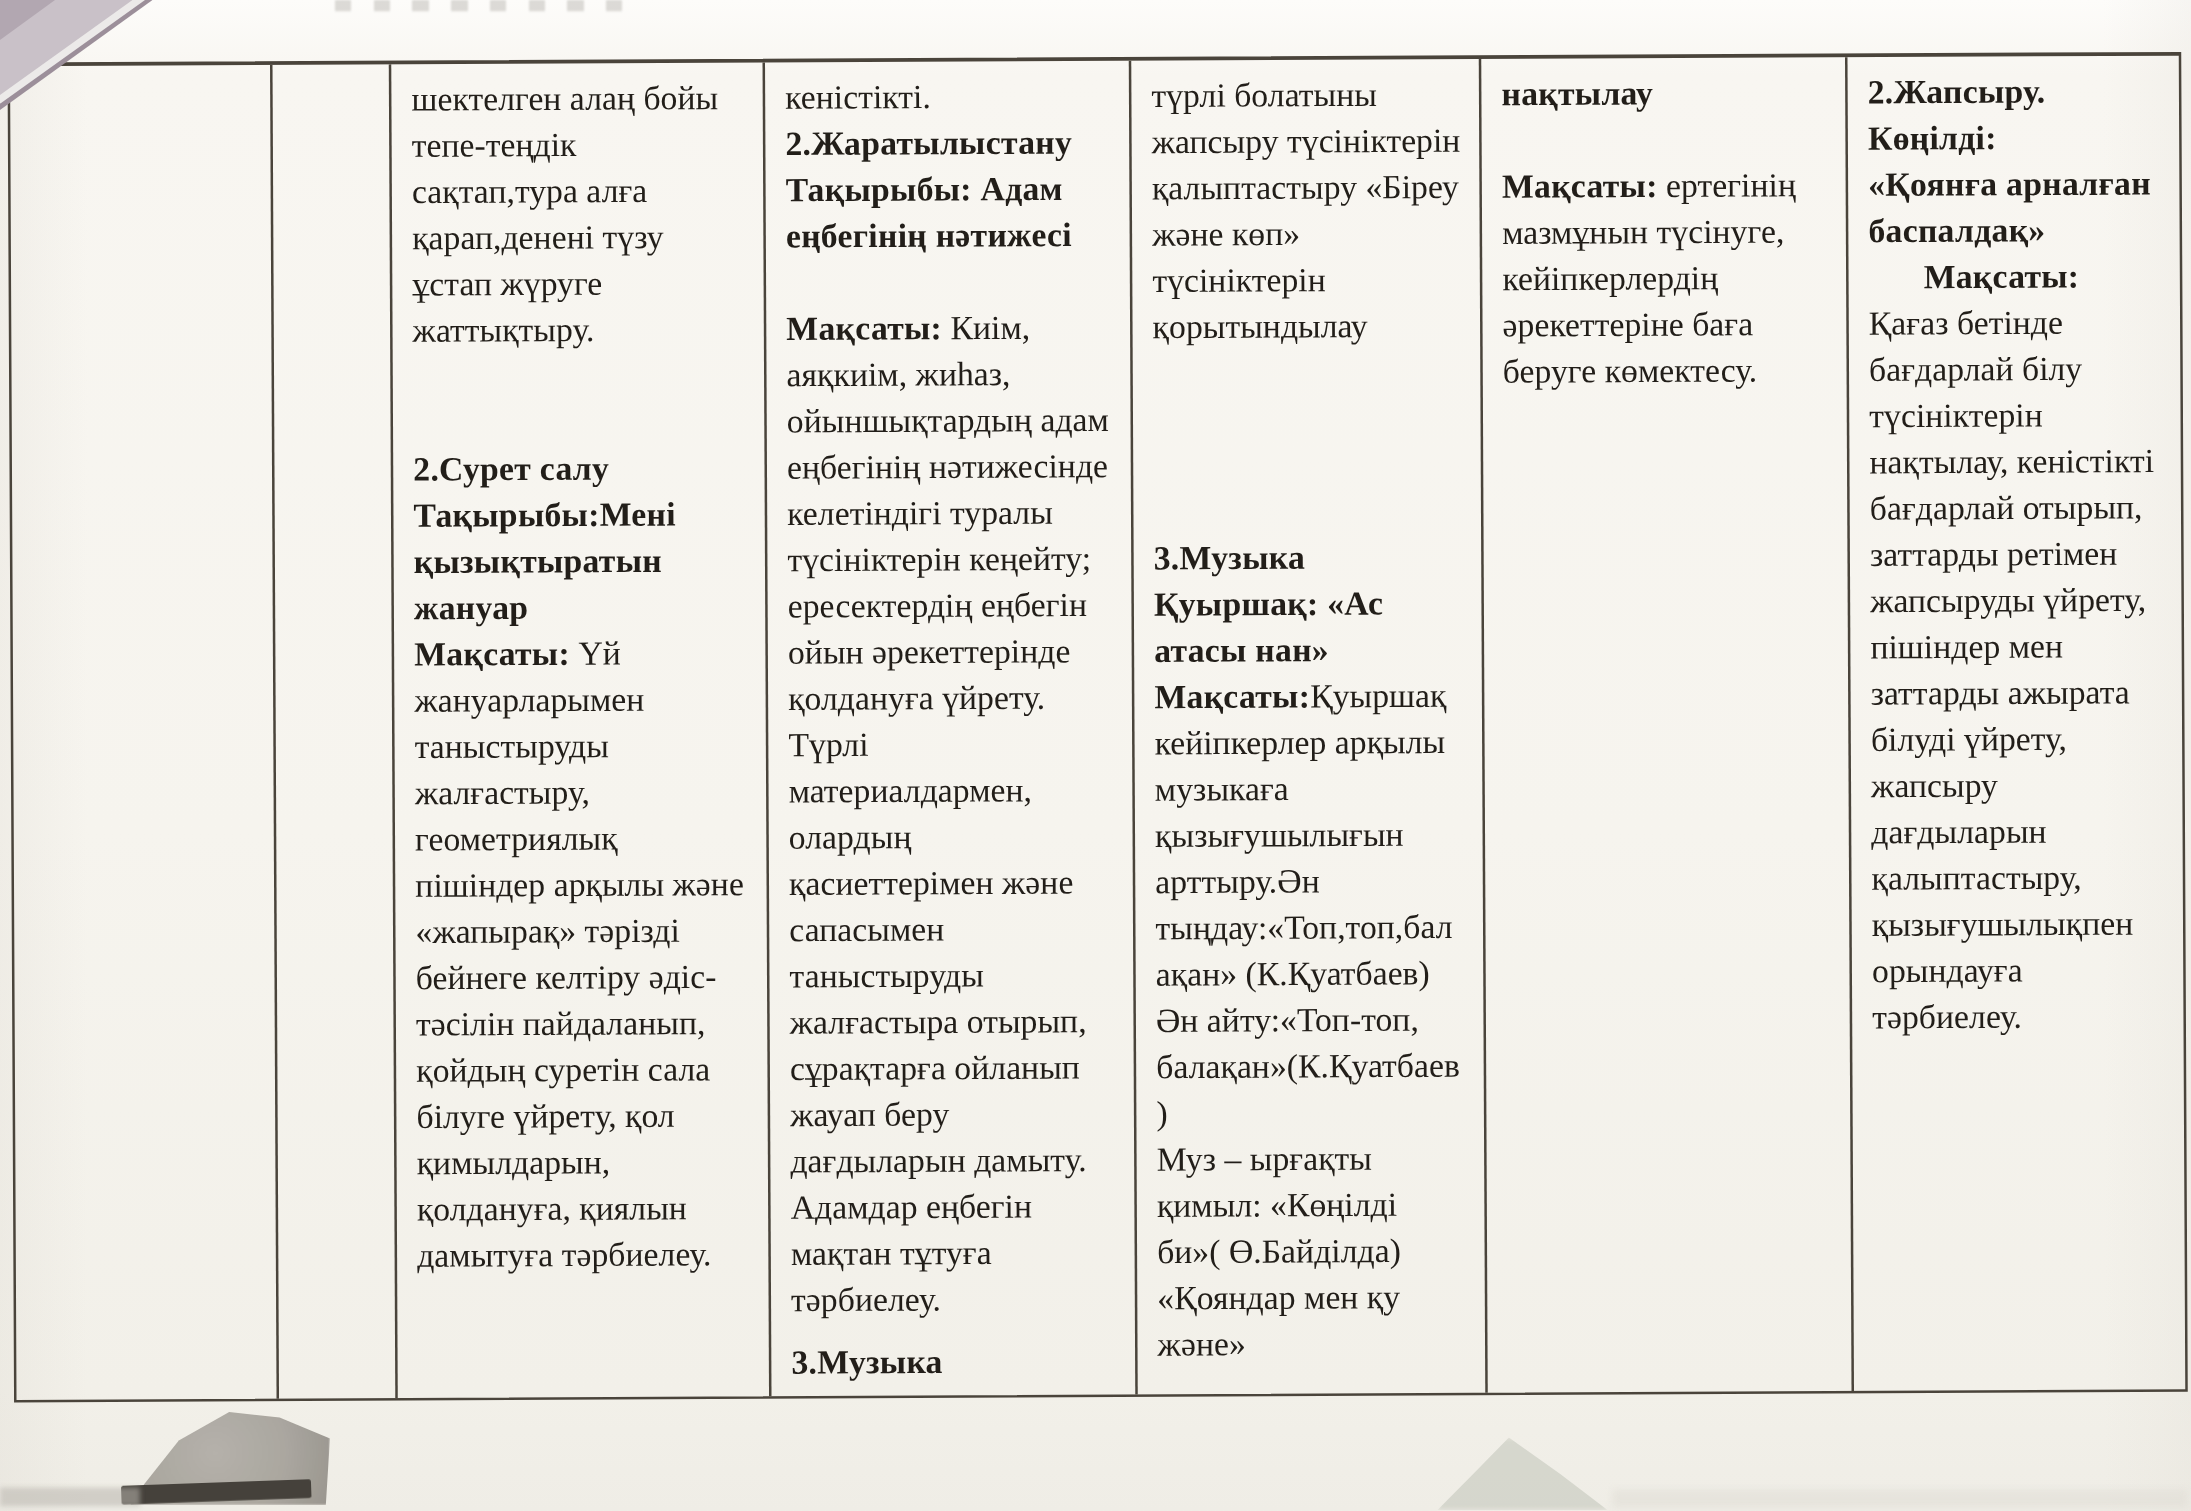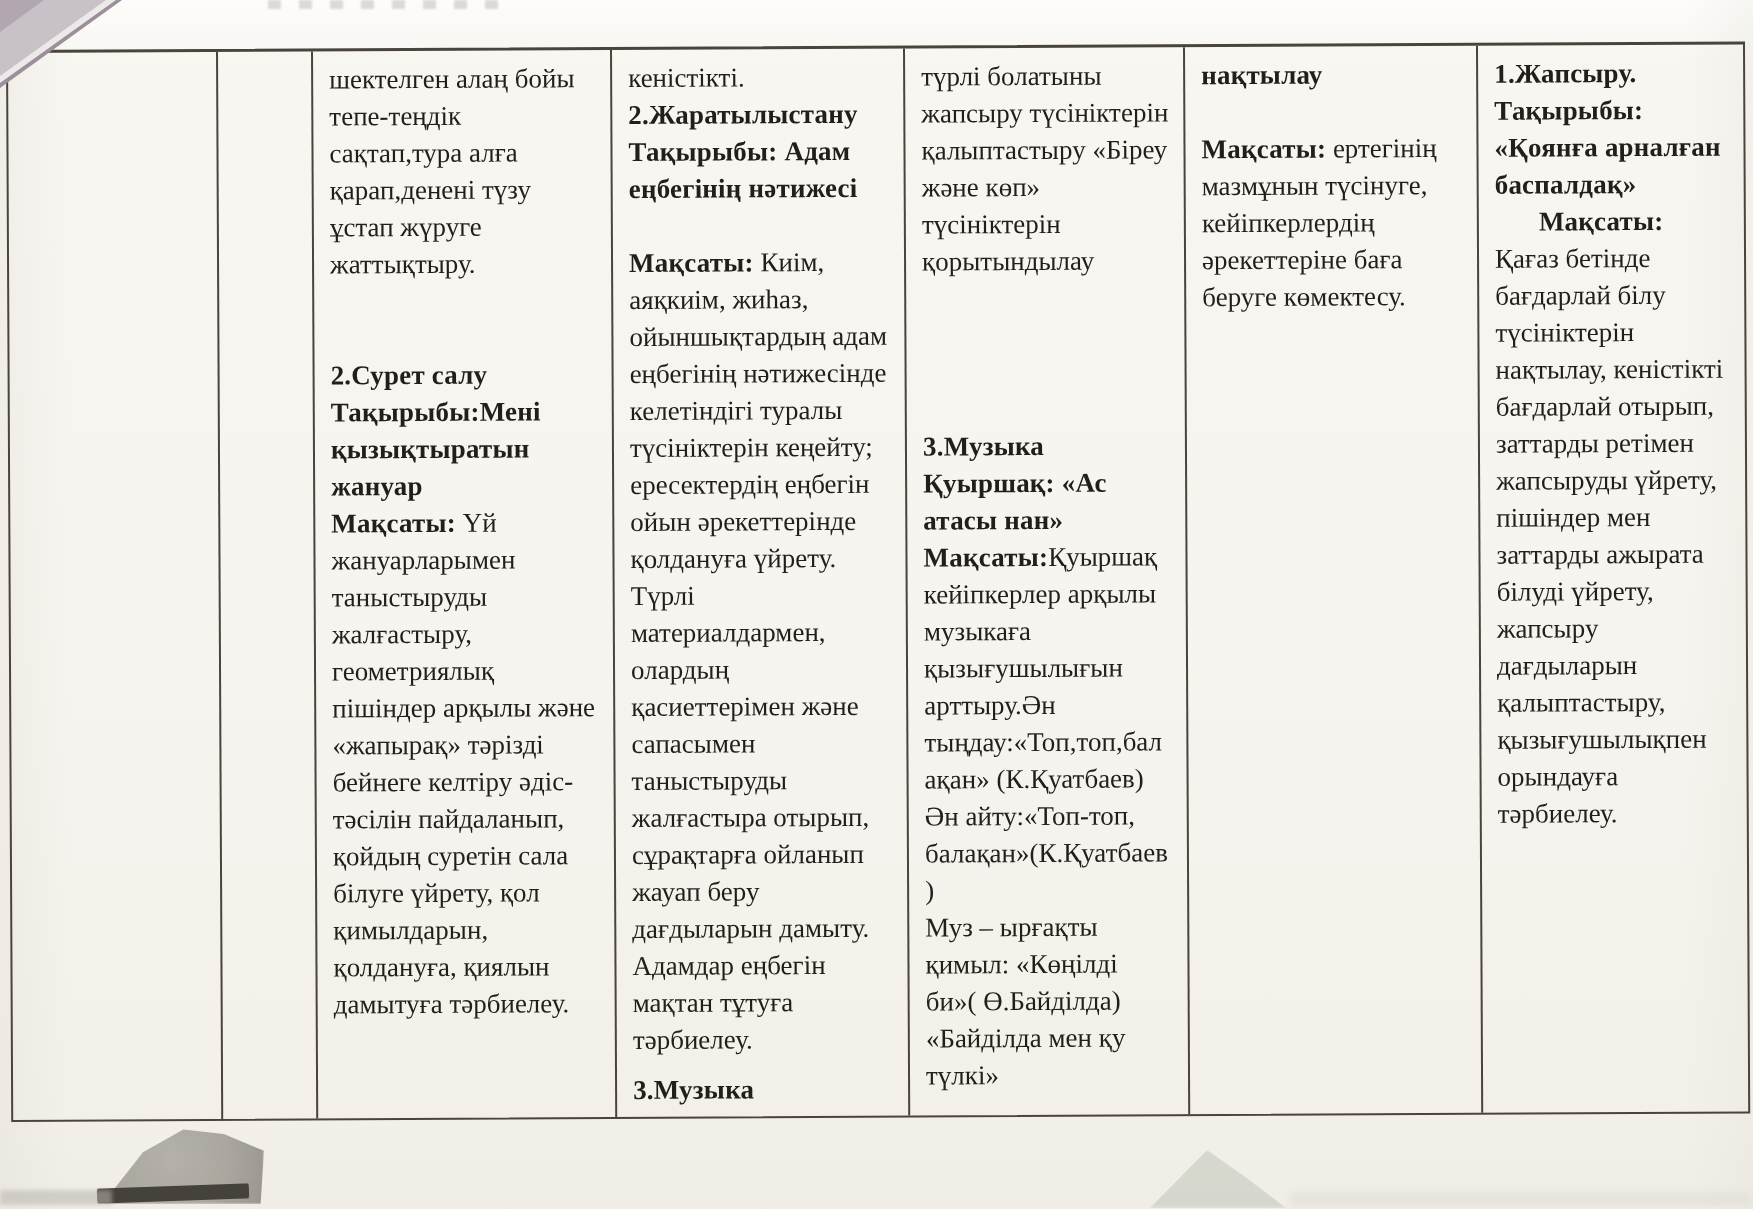--- a/index.html
+++ b/index.html
@@ -104,33 +104,33 @@
       </div>
     </div>
   <div class="col c4">
       <div class="cell">
         <p class="para"><span>түрлі болатыны жапсыру түсініктерін қалыптастыру «Біреу және көп» түсініктерін қорытындылау</span></p>
         <p class="para" style="margin-top: 148px;"><strong>3.Музыка</strong></p>
         <p class="para"><strong>Қуыршақ: «Ас атасы нан»</strong></p>
         <p class="para"><strong>Мақсаты:</strong><span>Қуыршақ кейіпкерлер арқылы музыкаға қызығушылығын арттыру.Ән тыңдау:«Топ,топ,балақан» (К.Қуатбаев)</span></p>
         <p class="para"><span> Ән айту:«Топ-топ, балақан»(К.Қуатбаев)</span></p>
         <p class="para"><span>Муз – ырғақты қимыл: «Көңілді би»( Ө.Байділда)</span></p>
-        <p class="para"><span>«Байділда мен қу түлкі»</span></p>
+        <p class="para"><span>«Қояндар мен қу және»</span></p>
       </div>
     </div>
   <div class="col c5">
       <div class="cell">
         <p class="para"><strong>нақтылау</strong></p>
         <p class="para" style="margin-top: 37px;"><strong>Мақсаты:</strong><span> ертегінің мазмұнын түсінуге, кейіпкерлердің әрекеттеріне баға беруге көмектесу.</span></p>
       </div>
     </div>
   <div class="col c6">
       <div class="cell">
-        <p class="para"><strong>1.Жапсыру.</strong></p>
-        <p class="para"><strong> Тақырыбы:</strong></p>
+        <p class="para"><strong>2.Жапсыру.</strong></p>
+        <p class="para"><strong> Көңілді:</strong></p>
         <p class="para"><strong>«Қоянға арналған баспалдақ»</strong></p>
         <p class="para indent"><strong>Мақсаты:</strong></p>
         <p class="para"><span>Қағаз бетінде бағдарлай білу түсініктерін нақтылау, кеністікті бағдарлай отырып, заттарды ретімен жапсыруды үйрету, пішіндер мен заттарды ажырата білуді үйрету, жапсыру дағдыларын қалыптастыру, қызығушылықпен орындауға тәрбиелеу.</span></p>
       </div>
     </div>
 </div>
 
 <div class="corner-edge"></div>
 <div class="corner-stripe"></div>
 <div class="corner-body"></div>

